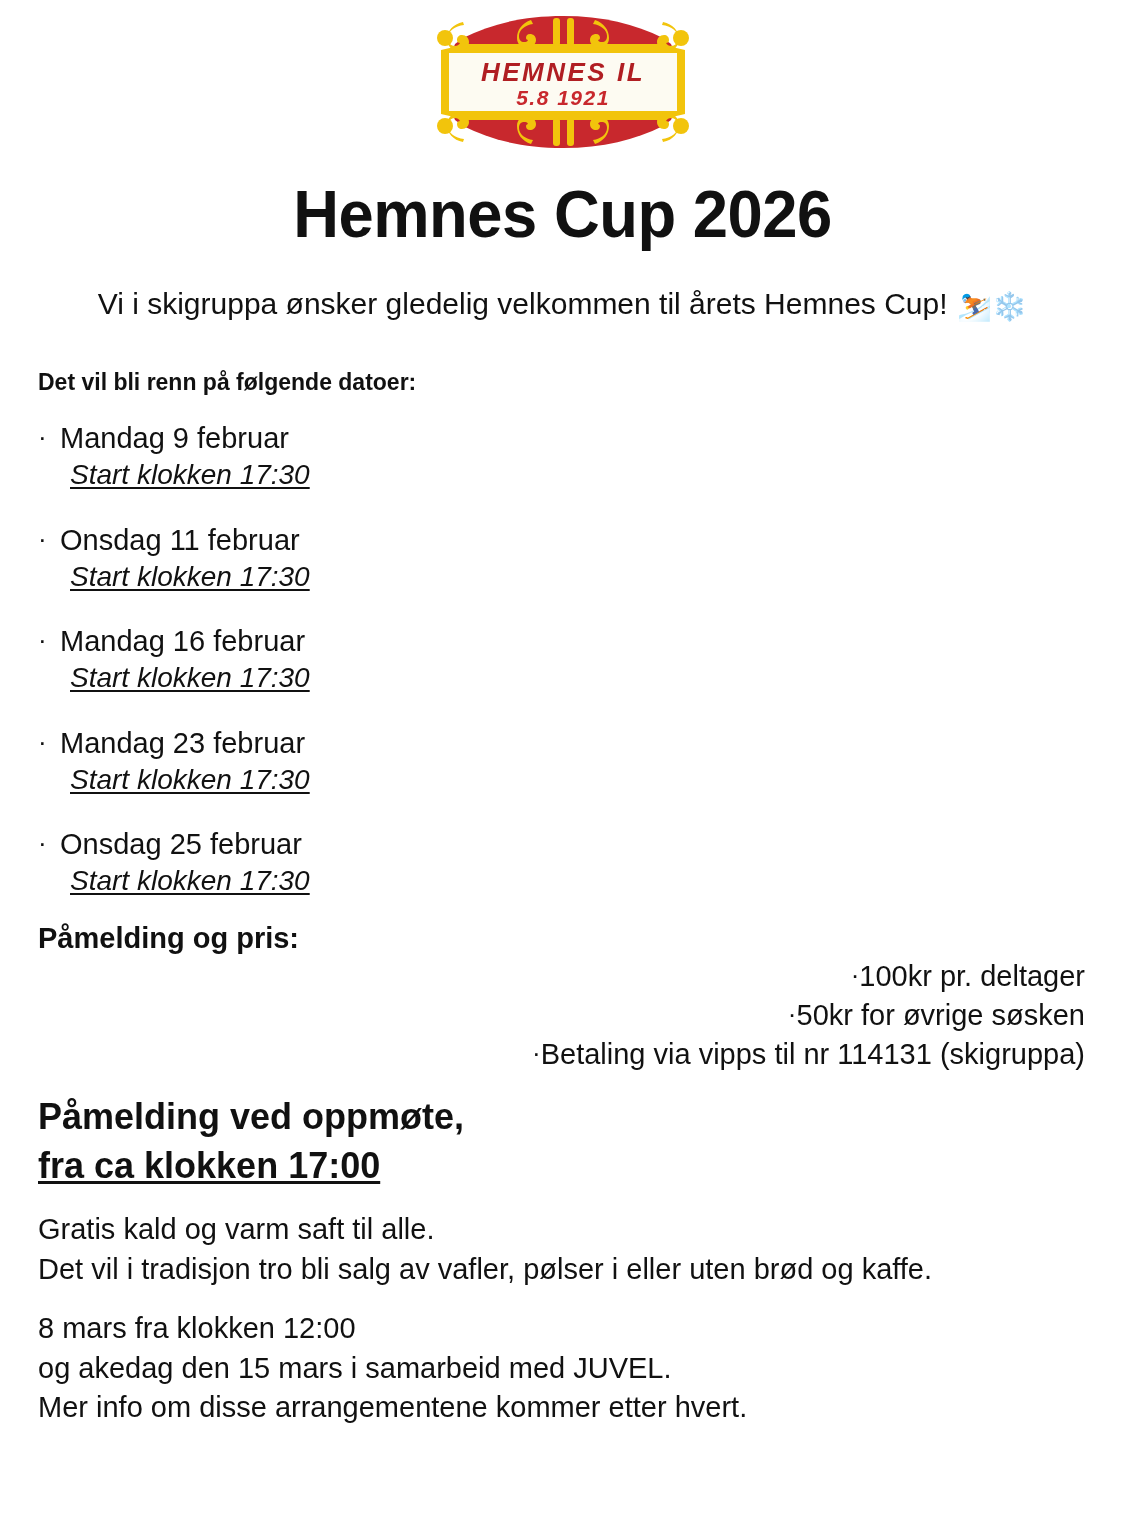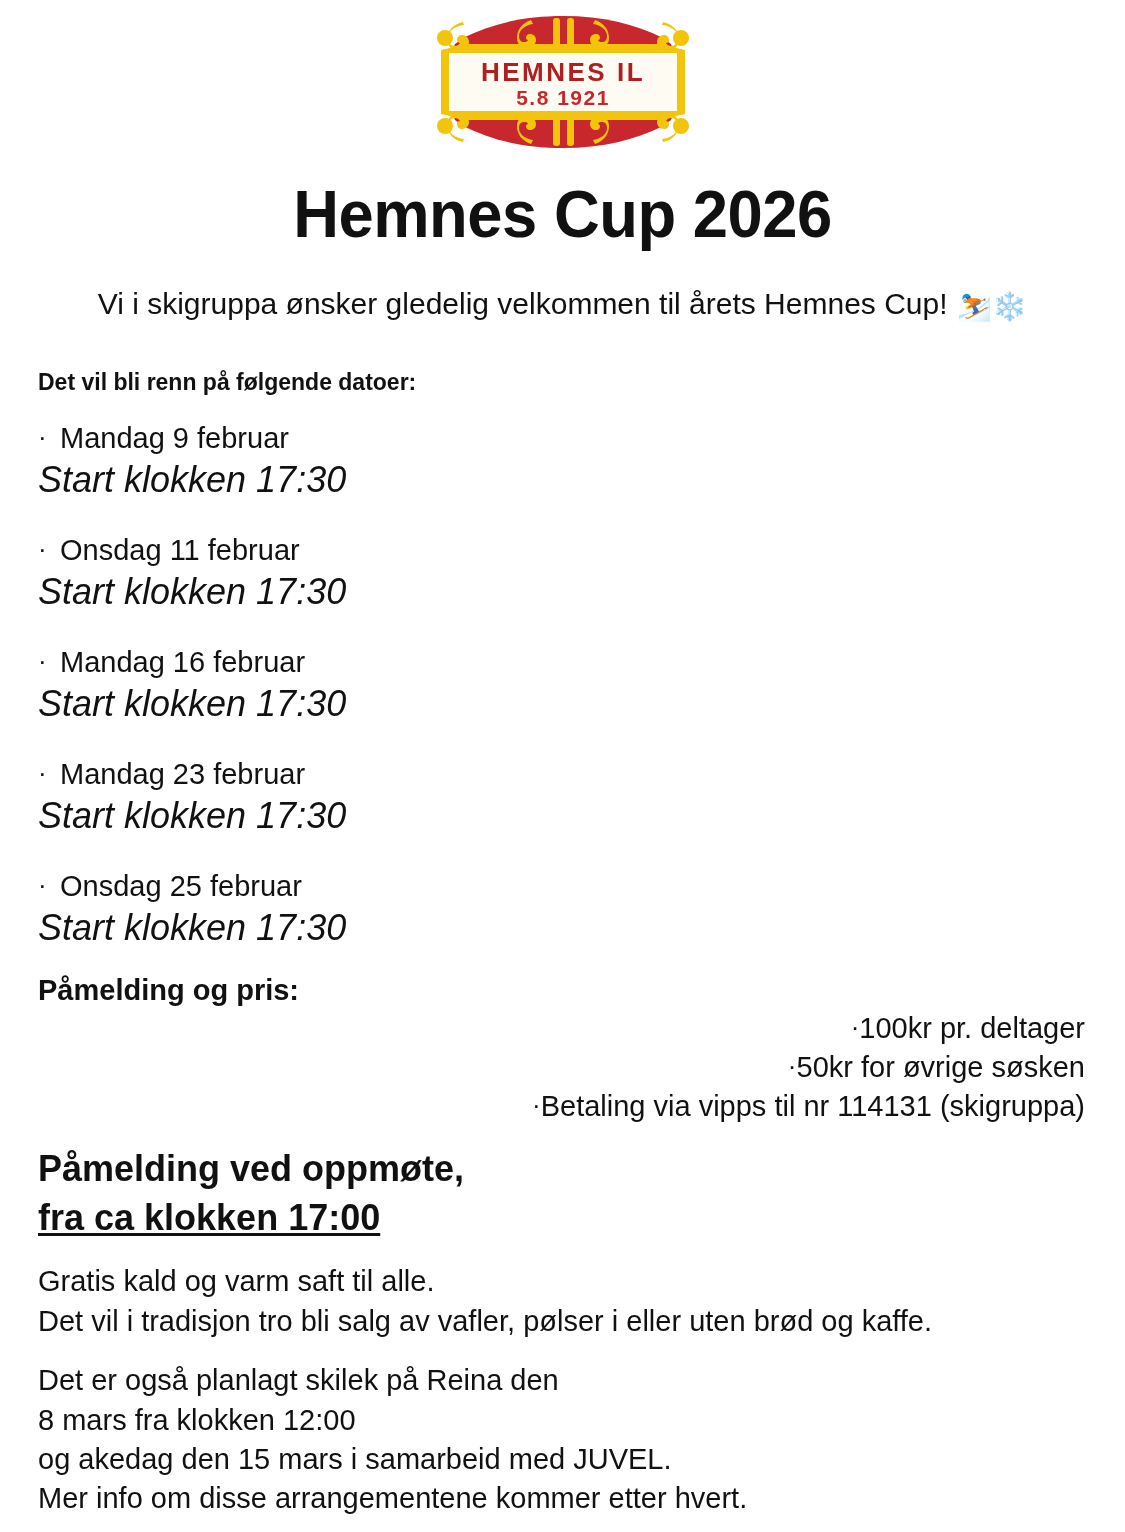--- a/index.html
+++ b/index.html
@@ -24,20 +24,21 @@
     height: 1532px;
     box-sizing: border-box;
   }
 
   
   .logo-wrap {
     width: 100%;
     display: flex;
     justify-content: center;
     padding-top: 8px;
+    font-style: italic;
   }
   .logo {
     position: relative;
     width: 272px;
     height: 148px;
   }
   .logo svg { display: block; width: 272px; height: 148px; }
 
   
   .title {
@@ -95,25 +96,27 @@
     margin-top: 7px;
   }
   .bullet {
     display: inline-block;
     width: 22px;
     font-size: 26px;
     line-height: 1;
     vertical-align: 2px;
   }
   .race-time {
-    font-size: 36px;
+    font-size: 28px;
     font-style: italic;
+    text-decoration: underline;
     text-underline-offset: 3px;
     line-height: 1.3;
     display: inline-block;
+    margin-left: 32px;
   }
 
   .block { margin-top: 20px; }
 
   .price-head {
     font-size: 29px;
     font-weight: 700;
     line-height: 1.3;
   }
   .price-item {
@@ -259,20 +262,19 @@
       <div class="signup-head">Påmelding ved oppmøte,</div>
       <div class="signup-head"><span class="u">fra ca klokken 17:00</span></div>
     </div>
 
     <div class="block">
       <div class="para">Gratis kald og varm saft til alle.</div>
       <div class="para">Det vil i tradisjon tro bli salg av vafler, pølser i eller uten brød og kaffe.</div>
     </div>
 
     <div class="block">
-      <div class="para">Det er også planlagt skilek på Reina den</div>
       <div class="para">8 mars fra klokken 12:00</div>
       <div class="para">og akedag den 15 mars i samarbeid med JUVEL.</div>
       <div class="para">Mer info om disse arrangementene kommer etter hvert.</div>
     </div>
 
   </div>
 </div>
 
 </body></html>

